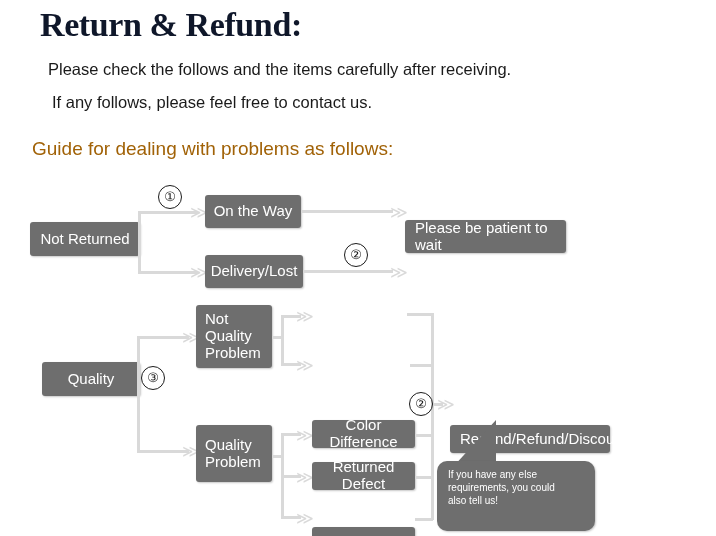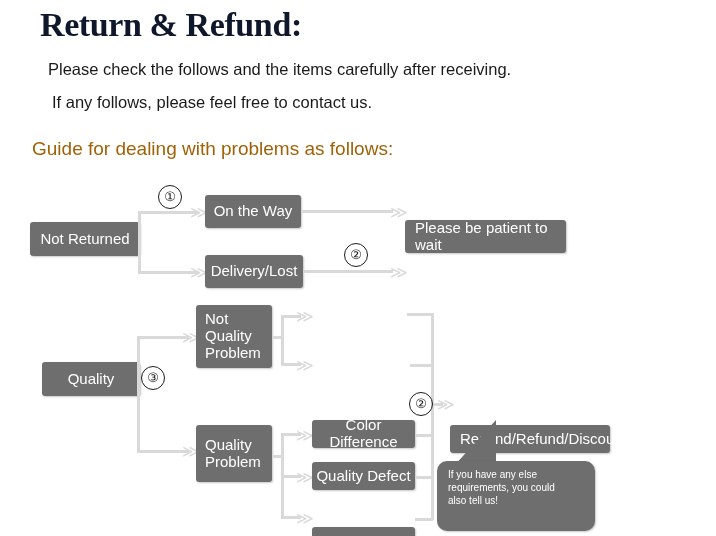--- a/index.html
+++ b/index.html
@@ -160,21 +160,21 @@
   <div class="ln lnv" style="left:281px;top:433px;height:84px;"></div>
   <div class="ln lnh" style="left:272px;top:455px;width:12px;"></div>
   <div class="ln lnh" style="left:281px;top:433px;width:20px;"></div>
   <div class="ln lnh" style="left:281px;top:475px;width:20px;"></div>
   <div class="ln lnh" style="left:281px;top:516px;width:20px;"></div>
   <div class="arrow" style="left:296px;top:427px;">≫</div>
   <div class="arrow" style="left:296px;top:469px;">≫</div>
   <div class="arrow" style="left:296px;top:510px;">≫</div>
 
   <div class="node center" style="left:312px;top:420px;width:103px;height:28px;">Color Difference</div>
-  <div class="node center" style="left:312px;top:462px;width:103px;height:28px;">Quality Defect</div>
+  <div class="node center" style="left:312px;top:462px;width:103px;height:28px;">Returned Defect</div>
   <div class="node left" style="left:312px;top:503px;width:103px;height:28px;">Damage</div>
 
   <div class="ln lnv" style="left:431px;top:313px;height:207px;"></div>
   <div class="ln lnh" style="left:407px;top:313px;width:26px;"></div>
   <div class="ln lnh" style="left:410px;top:364px;width:23px;"></div>
   <div class="ln lnh" style="left:415px;top:434px;width:18px;"></div>
   <div class="ln lnh" style="left:415px;top:476px;width:18px;"></div>
   <div class="ln lnh" style="left:415px;top:518px;width:18px;"></div>
   <div class="ln lnh" style="left:431px;top:403px;width:12px;"></div>
   <div class="arrow" style="left:437px;top:396px;">≫</div>

